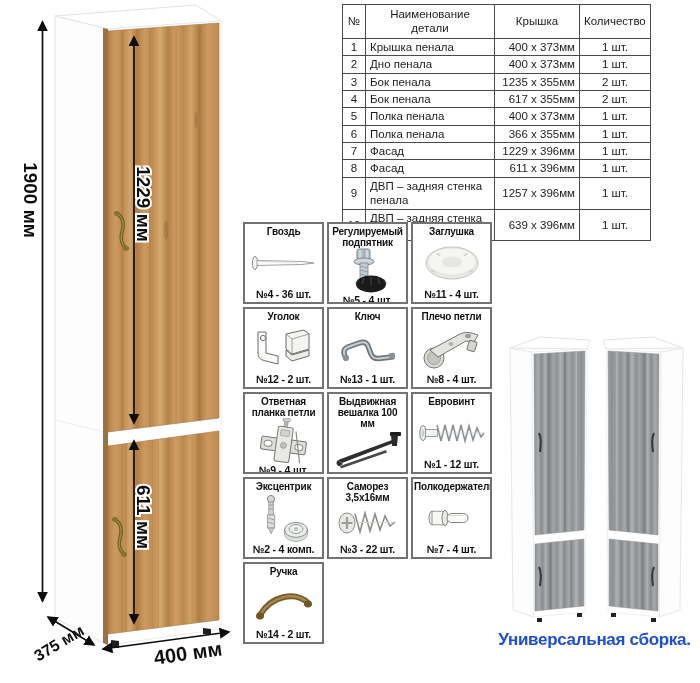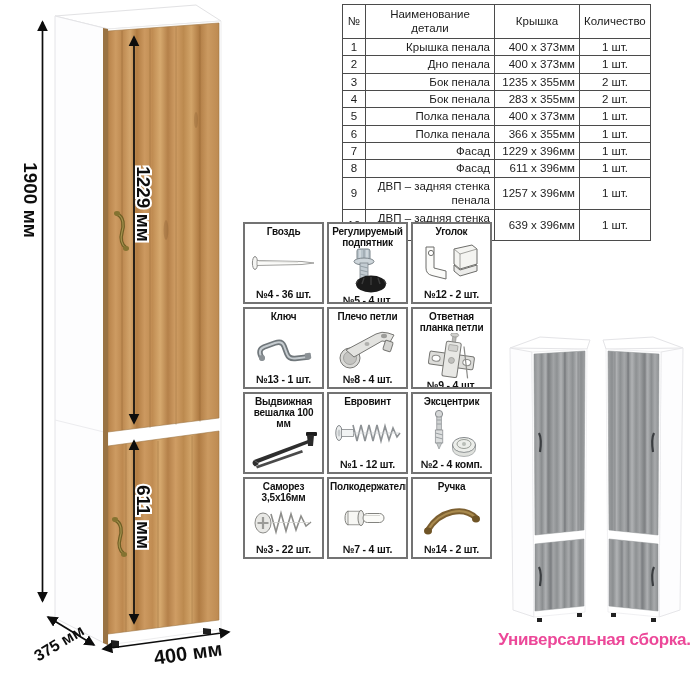--- a/index.html
+++ b/index.html
@@ -7,21 +7,21 @@
   body{width:700px;height:683px;position:relative;font-family:"Liberation Sans",sans-serif;overflow:hidden;}
   #page{position:absolute;left:0;top:0;width:700px;height:683px;background:#fff;}
   .abs{position:absolute;}
 
   
   #parts-table{left:342px;top:4px;}
   #parts-table table{border-collapse:collapse;background:#fff;}
   #parts-table th,#parts-table td{border:1px solid #4b4b4b;font-size:11.5px;color:#1c1c1c;padding:1px 4px;line-height:1.25;}
   #parts-table th{font-weight:normal;text-align:center;padding:2px 4px;}
   .c-num{width:23px;text-align:center;}
-  .c-name{width:129px;text-align:right;}
+  .c-name{width:129px;text-align:left;}
   .c-size{width:85px;text-align:right;}
   .c-qty{width:67px;text-align:center;}
 
   
   #hardware-grid{left:243px;top:222px;display:grid;grid-template-columns:repeat(3,81px);grid-auto-rows:82px;gap:3px;}
   .hw-cell{border:2px solid #737373;background:#fff;display:flex;flex-direction:column;align-items:center;justify-content:space-between;padding:2px 1px 2px 1px;overflow:hidden;}
   .hw-empty{border:none;background:transparent;}
   .hw-title{font-weight:bold;font-size:10px;line-height:1.12;text-align:center;color:#111;letter-spacing:-0.2px;width:100%;}
   .hw-count{font-weight:bold;font-size:10.5px;color:#111;letter-spacing:-0.2px;white-space:nowrap;}
   .hw-icon{flex:1;display:flex;align-items:center;justify-content:center;width:100%;}
@@ -29,21 +29,21 @@
   
   #cabinet-illustration{left:0;top:0;}
   #variants-illustration{left:493px;top:330px;}
   .dim{font-family:"Liberation Sans",sans-serif;font-weight:bold;fill:#0d0d0d;text-anchor:middle;dominant-baseline:central;}
   .dim-big{font-size:19px;}
   .dim-w{font-size:20px;}
   .dim-small{font-size:16px;}
   .halo{stroke:#ffffff;stroke-width:4px;paint-order:stroke;}
 
   
-  #variants-caption{left:489px;top:630px;width:211px;text-align:center;font-weight:bold;font-size:17px;color:#ec4899;letter-spacing:-0.3px;white-space:nowrap;}
+  #variants-caption{left:489px;top:630px;width:211px;text-align:center;font-weight:bold;font-size:17px;color:#1d4ed8;letter-spacing:-0.3px;white-space:nowrap;}
 </style>
 </head>
 <body>
 
 <div id="page">
 
   <svg id="cabinet-illustration" class="abs" width="245" height="683" viewBox="0 0 245 683">
     <defs>
       <marker id="ah" viewBox="0 0 10 10" refX="8.5" refY="5" markerWidth="6.5" markerHeight="6.5" orient="auto-start-reverse">
         <path d="M0 0 L10 5 L0 10 z" fill="#0d0d0d"></path>
@@ -156,21 +156,21 @@
           </tr>
       <tr>
             <td class="c-num">3</td>
             <td class="c-name">Бок пенала</td>
             <td class="c-size">1235 х 355мм</td>
             <td class="c-qty">2 шт.</td>
           </tr>
       <tr>
             <td class="c-num">4</td>
             <td class="c-name">Бок пенала</td>
-            <td class="c-size">283 х 355мм</td>
+            <td class="c-size">617 х 355мм</td>
             <td class="c-qty">2 шт.</td>
           </tr>
       <tr>
             <td class="c-num">5</td>
             <td class="c-name">Полка пенала</td>
             <td class="c-size">400 х 373мм</td>
             <td class="c-qty">1 шт.</td>
           </tr>
       <tr>
             <td class="c-num">6</td>
@@ -234,20 +234,32 @@
             <line x1="18" y1="22" x2="26" y2="24" stroke="#95a0a7"></line>
             <line x1="18" y1="26" x2="26" y2="28" stroke="#95a0a7"></line>
           <ellipse cx="29" cy="36" rx="15" ry="8.5" fill="#1a1a1a"></ellipse>
           <path d="M16,32 l-2,4 M22,30 l-2,6 M29,29 v8 M36,30 l2,6 M42,32 l2,4" stroke="#3c3c3c" stroke-width="1.4"></path>
         </svg>
       </div>
       <div class="hw-count">№5 - 4 шт.</div>
     </div>
 
 
+    <div class="hw-cell">
+      <div class="hw-title">Заглушка</div>
+      <div class="hw-icon">
+        <svg width="58" height="38" viewBox="0 0 58 38">
+          <ellipse cx="29" cy="19" rx="26" ry="16" fill="#e9e9e5" stroke="#c2c2be"></ellipse>
+          <ellipse cx="29" cy="17.5" rx="24" ry="13.5" fill="#f5f5f2" stroke="#dcdcd8" stroke-width="0.7"></ellipse>
+          <ellipse cx="29" cy="18" rx="10" ry="5.5" fill="#e6e6e2"></ellipse>
+          <path d="M8,26 l4,2 M46,28 l4,-2 M14,9 l3,3 M44,9 l-3,3" stroke="#cfcfcb" stroke-width="1.5"></path>
+        </svg>
+      </div>
+      <div class="hw-count">№11 - 4 шт.</div>
+    </div>
 
     <div class="hw-cell">
       <div class="hw-title">Уголок</div>
       <div class="hw-icon">
         <svg width="64" height="44" viewBox="0 0 64 44">
           <path d="M6,6 v21 q0,6 6,7.5 l14,3.5 v-8 l-12,-3 v-21 z" fill="#fbfbf9" stroke="#6d6d6a"></path>
           <circle cx="11" cy="12" r="2.6" fill="#fff" stroke="#6d6d6a"></circle>
           <path d="M34,8 l18,-4 5,4 v15 l-17,5 -6,-5 z" fill="#f4f4f1" stroke="#6d6d6a"></path>
           <path d="M34,8 l6,5 v15 M40,13 l17,-5" fill="none" stroke="#8b8b88" stroke-width="0.8"></path>
           <path d="M34,24 l6,5 17,-5 v6 l-17,5 -6,-5 z" fill="#ececea" stroke="#6d6d6a"></path>

